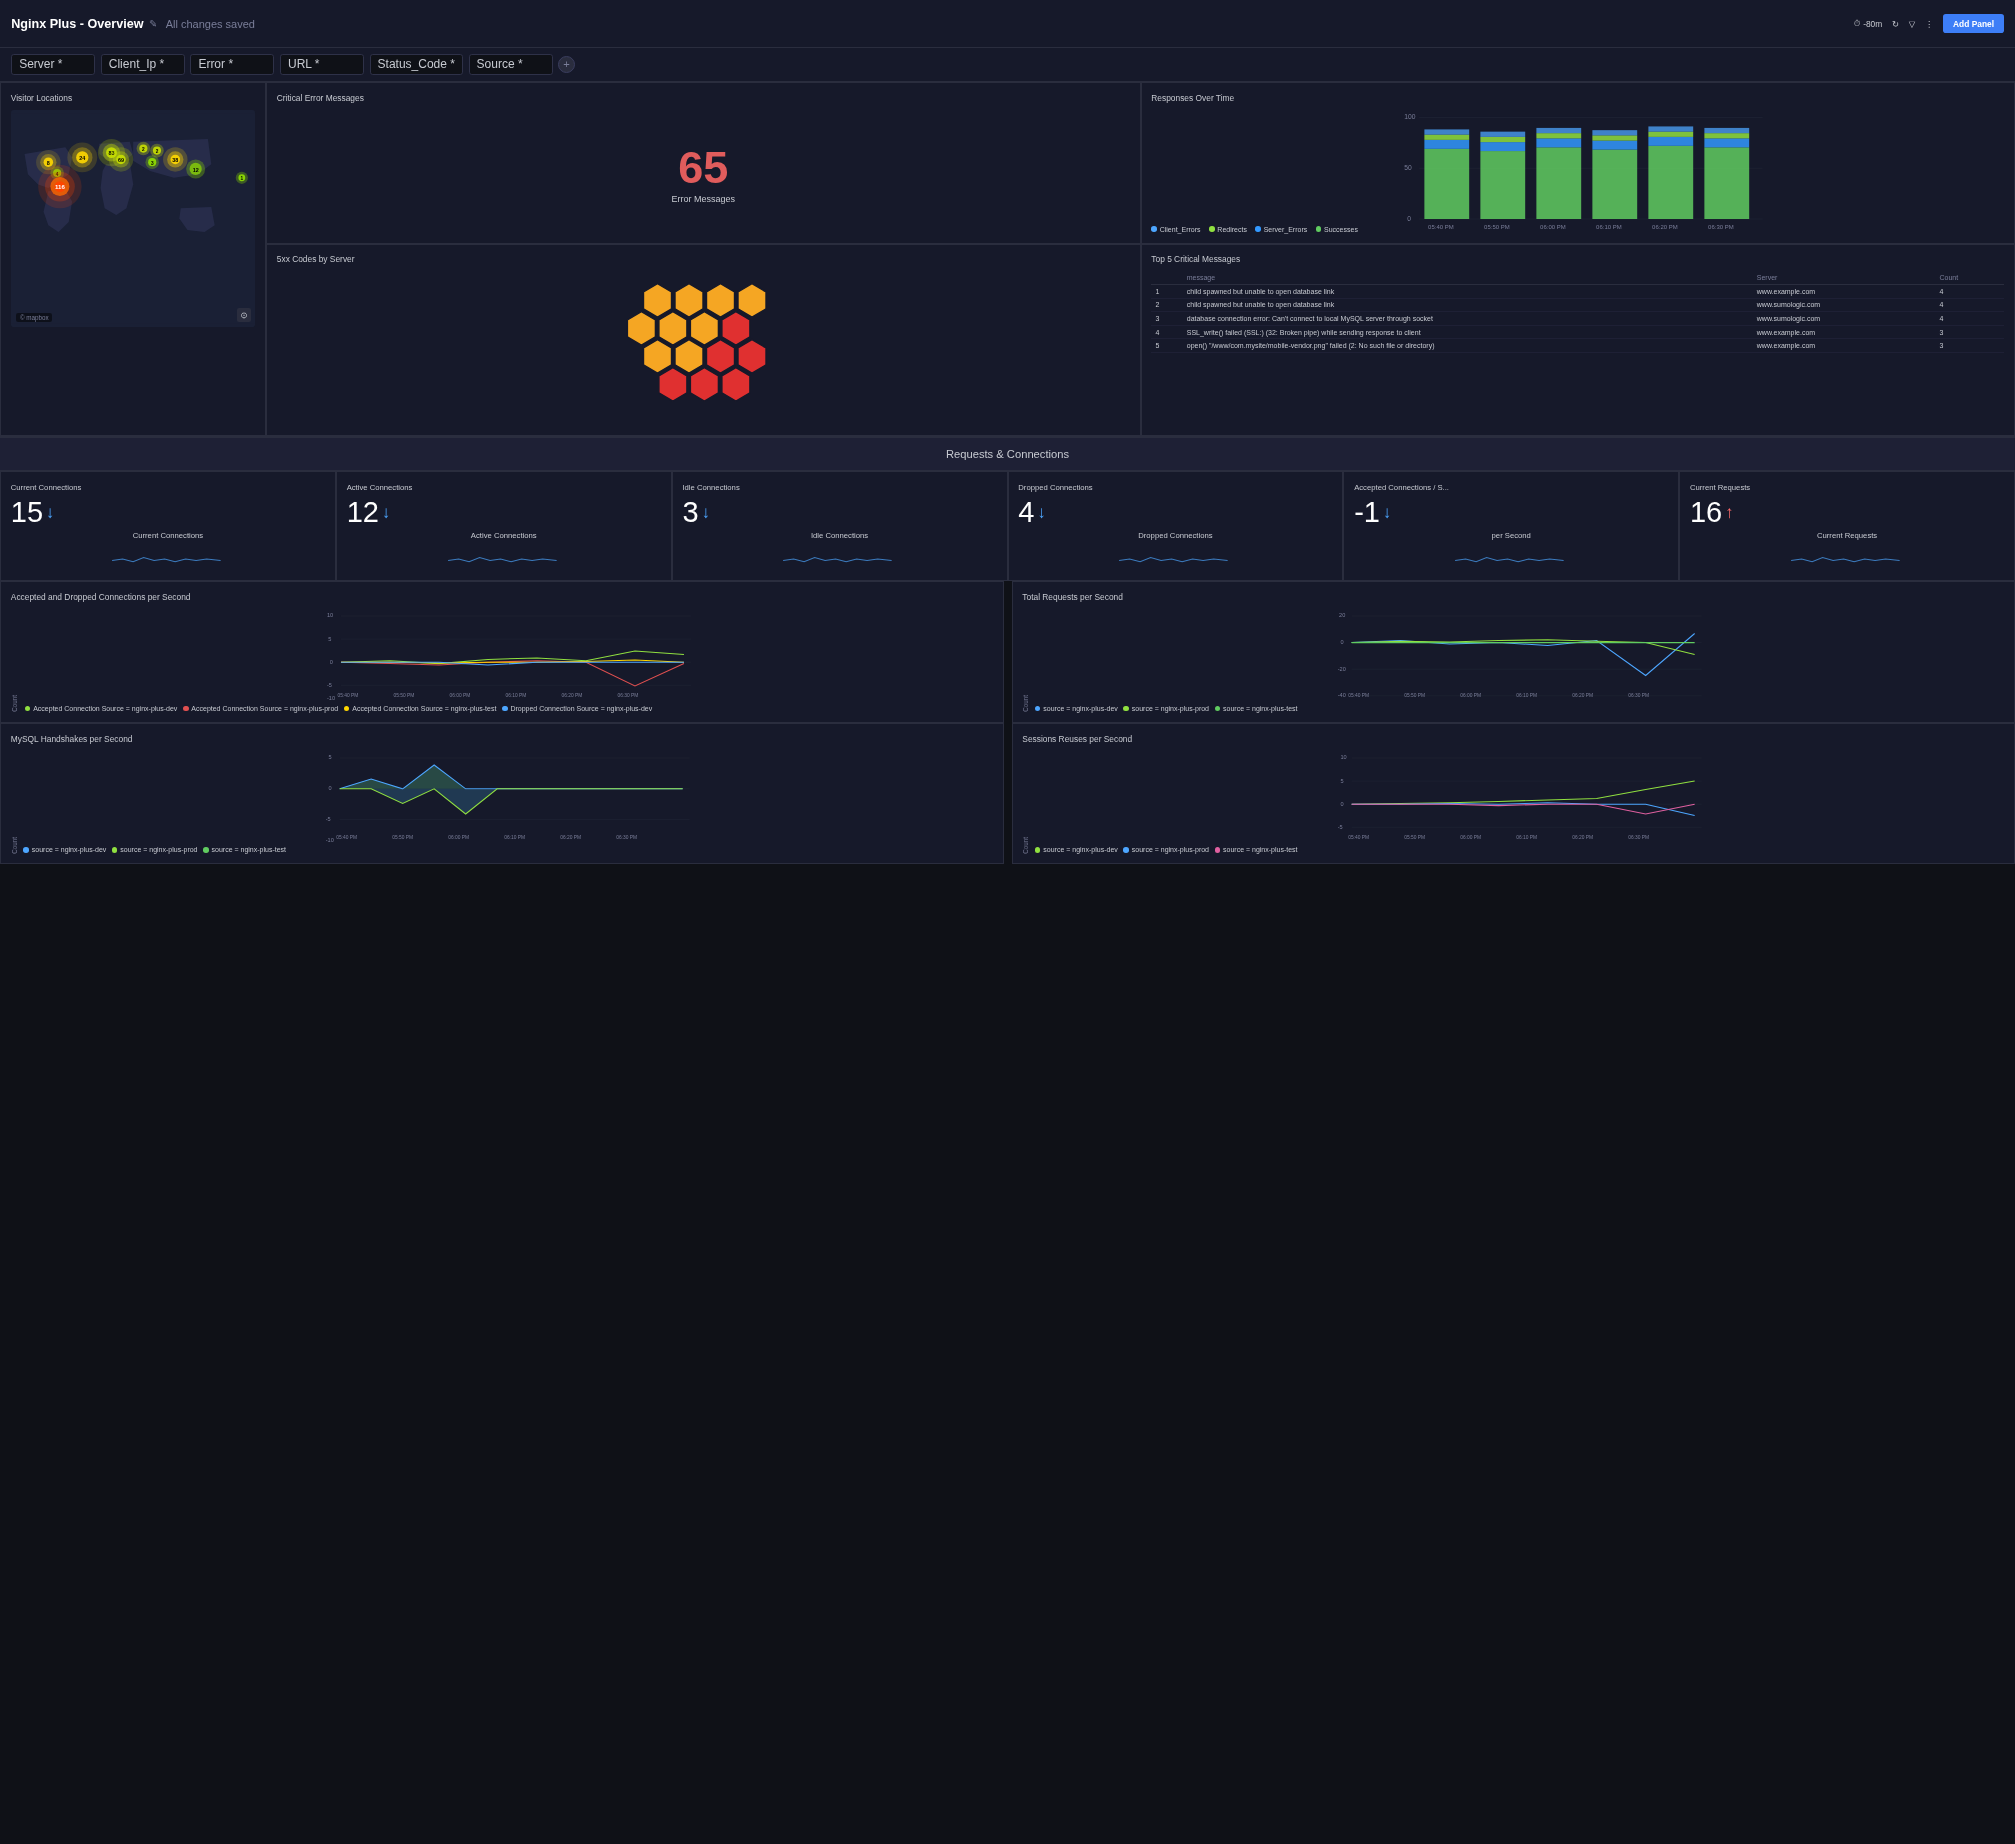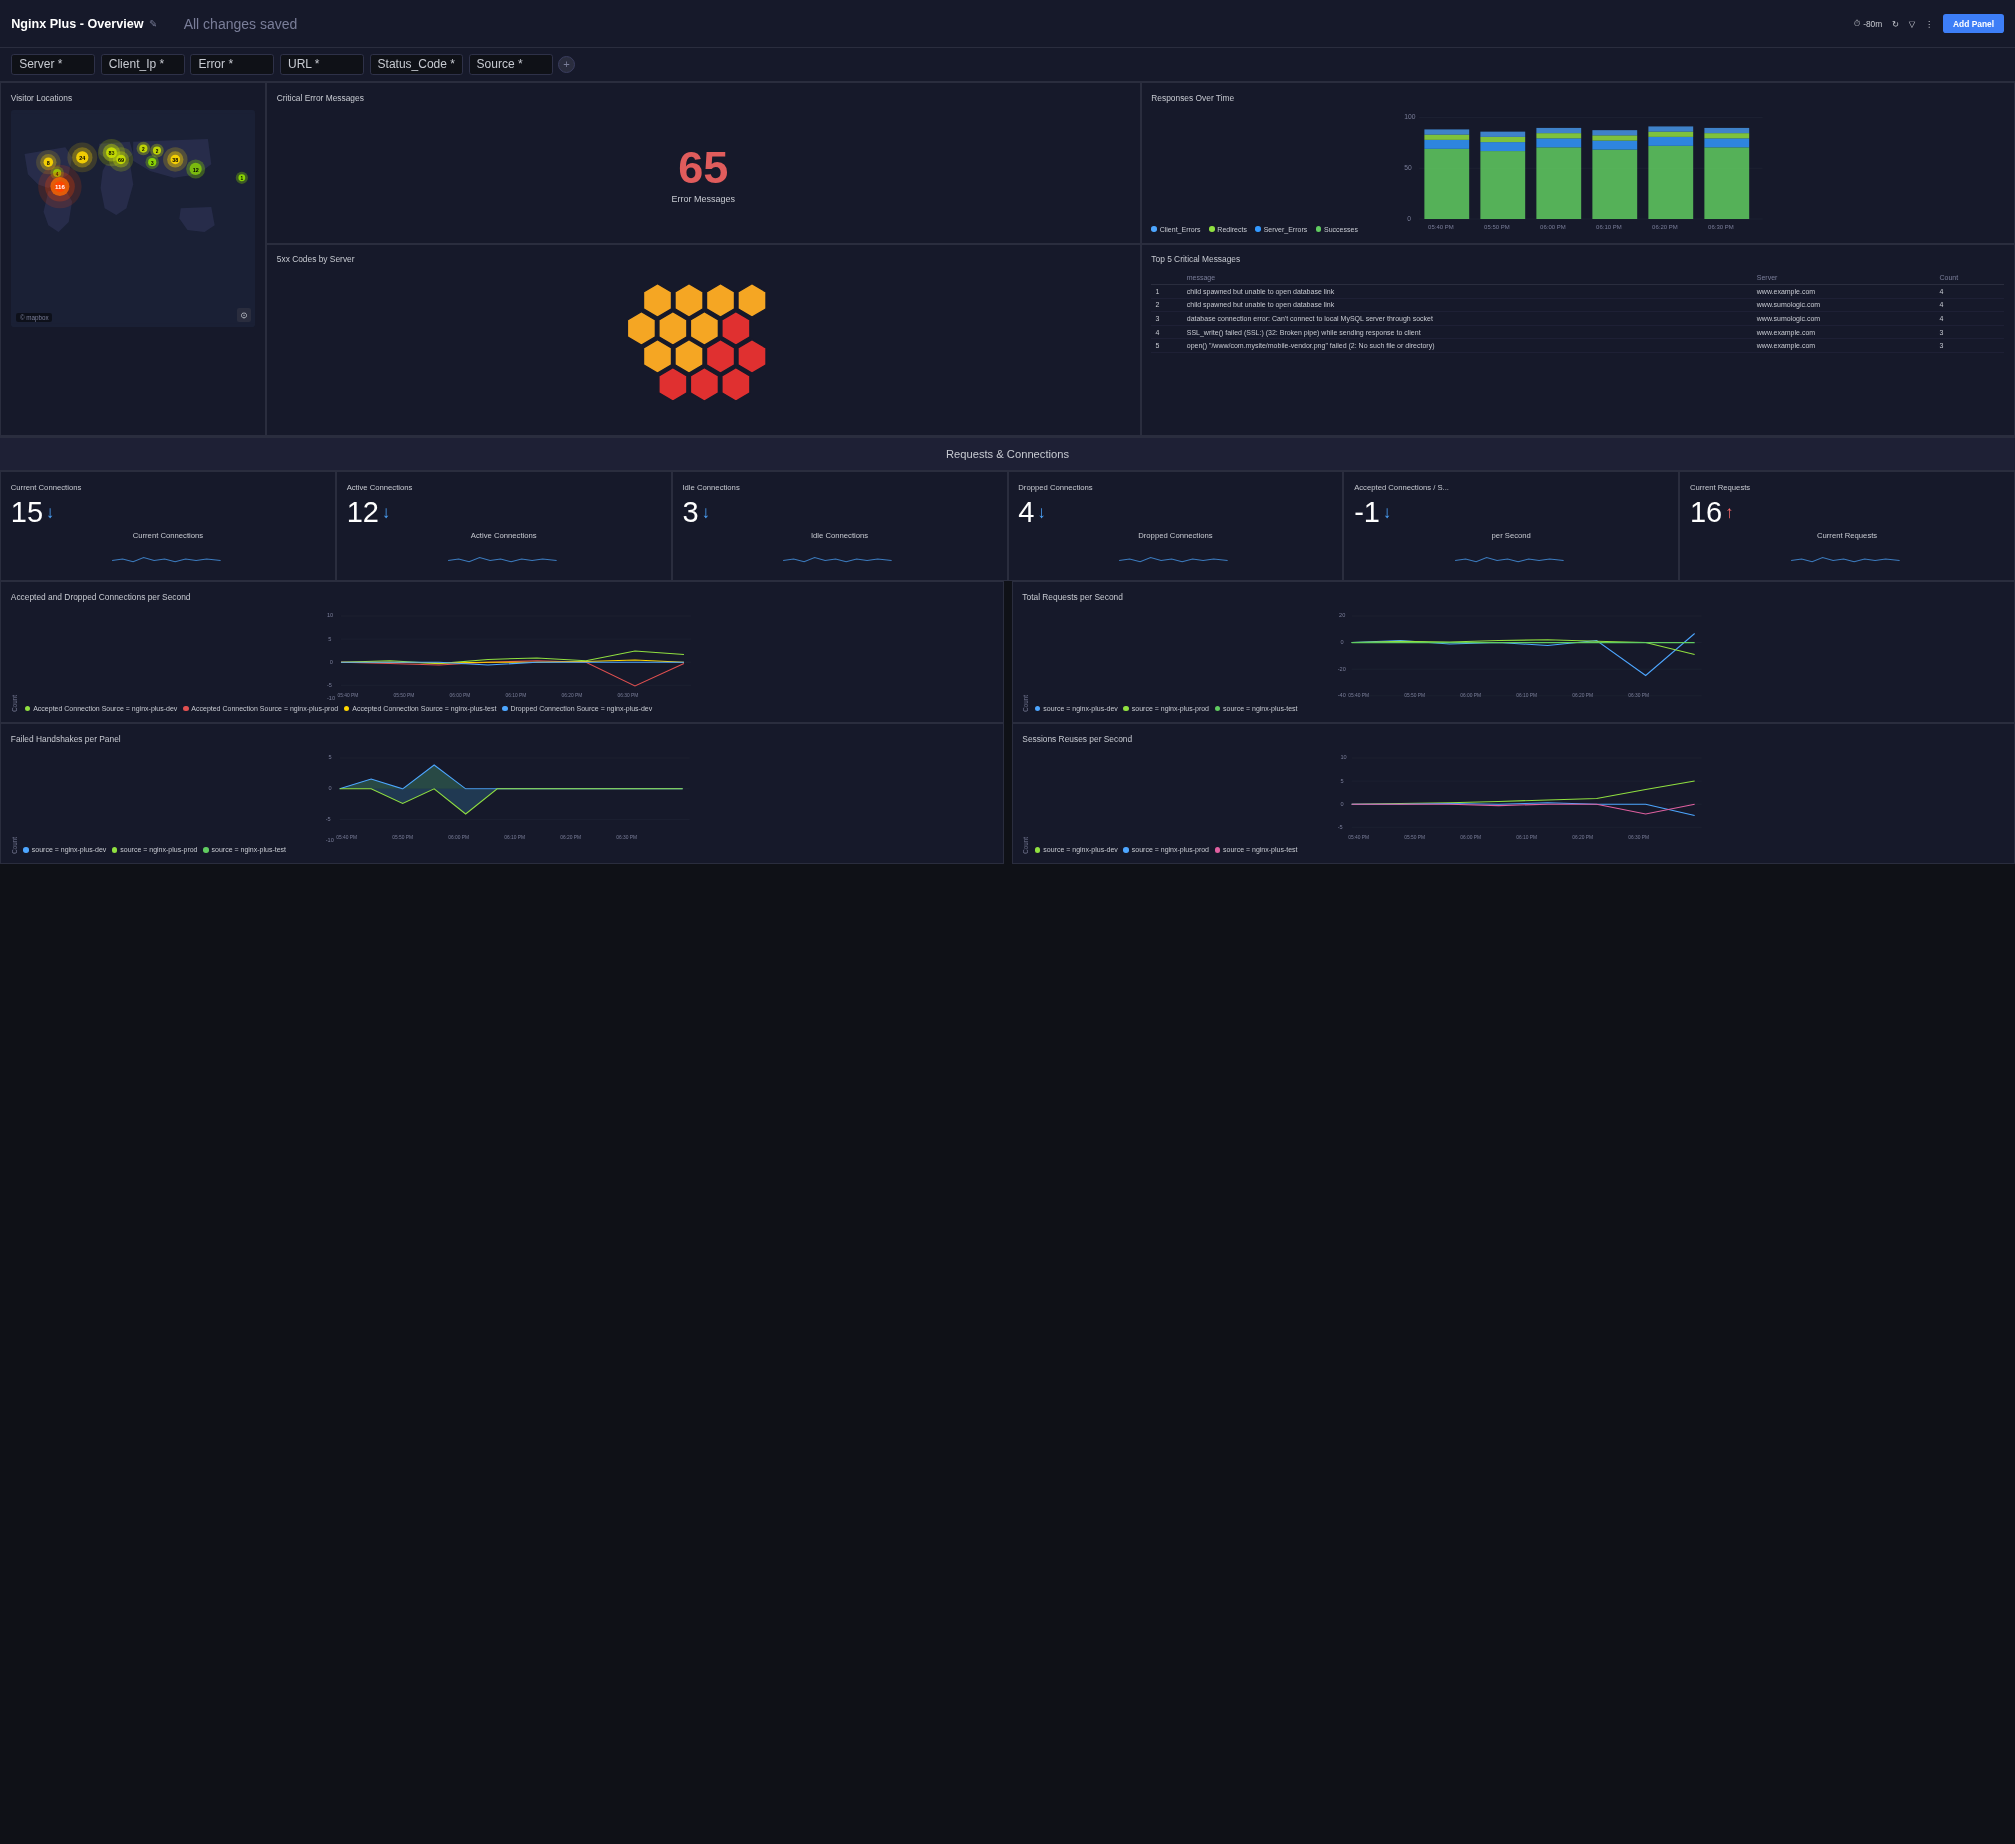--- a/index.html
+++ b/index.html
@@ -2,21 +2,21 @@
 <html style="font-size:11.2px"><head>
   <meta charset="utf-8">
   <style>
     * { box-sizing: border-box; margin: 0; padding: 0; }
     body { background: #0f1117; color: #c7cad1; font-family: 'Segoe UI', Arial, sans-serif; font-size: 8.4px; overflow-x: hidden; }
 
     
     .header { background: #16192a; display: flex; align-items: center; padding: 0 11.2px; height: 48px; border-bottom: 0.7px solid #2a2d3e; }
     .header-title { font-size: 12.6px; font-weight: 600; color: #fff; margin-right: 5.6px; }
     .header-icon { color: #7a7e99; margin-right: 8.4px; font-size: 9.8px; cursor: pointer; }
-    .header-saved { color: #7a7e99; font-size: 14px; margin-right: auto; margin-left: 18px; }
+    .header-saved { color: #7a7e99; font-size: 11px; margin-right: auto; }
     .header-right { display: flex; align-items: center; gap: 9.8px; }
     .header-time { color: #c7cad1; font-size: 8.4px; display: flex; align-items: center; gap: 2.8px; }
     .header-btn { background: #3d7ef7; color: #fff; border: none; padding: 4.2px 9.8px; border-radius: 2.8px; font-size: 8.4px; cursor: pointer; font-weight: 600; }
 
     
     .filter-bar { background: #16192a; display: flex; align-items: center; padding: 5.6px 11.2px; gap: 5.6px; border-bottom: 0.7px solid #2a2d3e; }
     .filter-item { background: #0f1117; border: 0.7px solid #2e3148; border-radius: 2.8px; padding: 2.8px 7px; color: #c7cad1; font-size: 12px; cursor: pointer; min-width: 84px; }
     .filter-add { background: #2a2d3e; border: 0.7px solid #3a3d5e; border-radius: 50%; width: 17px; height: 17px; display: flex; align-items: center; justify-content: center; color: #7a7e99; cursor: pointer; font-size: 11.2px; }
 
     
@@ -503,21 +503,21 @@
             </div>
         </div>
       </div>
     </div>
   </div>
 </div>
 
 <div class="charts-row">
 
   <div class="chart-panel" style="border-top:0.7px solid #2a2d3e; border-right:0.7px solid #2a2d3e;">
-    <div class="chart-panel-title">Failed Handshakes per Panel</div>
+    <div class="chart-panel-title">MySQL Handshakes per Second</div>
     <div style="display:flex; gap:5.6px;">
       <div style="writing-mode:vertical-rl; text-orientation:mixed; font-size:6.3px; color:#7a7e99; transform:rotate(180deg); white-space:nowrap;">Count</div>
       <div style="flex:1;">
         <svg width="100%" height="91" viewBox="0 0 520 130" style="font-size:12px">
           <text x="4" y="12" fill="#7a7e99" font-size="8">5</text>
           <text x="4" y="56" fill="#7a7e99" font-size="8">0</text>
           <text x="0" y="100" fill="#7a7e99" font-size="8">-5</text>
           <text x="0" y="130" fill="#7a7e99" font-size="8">-10</text>
           <line x1="20" y1="10" x2="520" y2="10" stroke="#2a2d3e" stroke-width="0.5"></line>
           <line x1="20" y1="54" x2="520" y2="54" stroke="#2a2d3e" stroke-width="0.5"></line>

